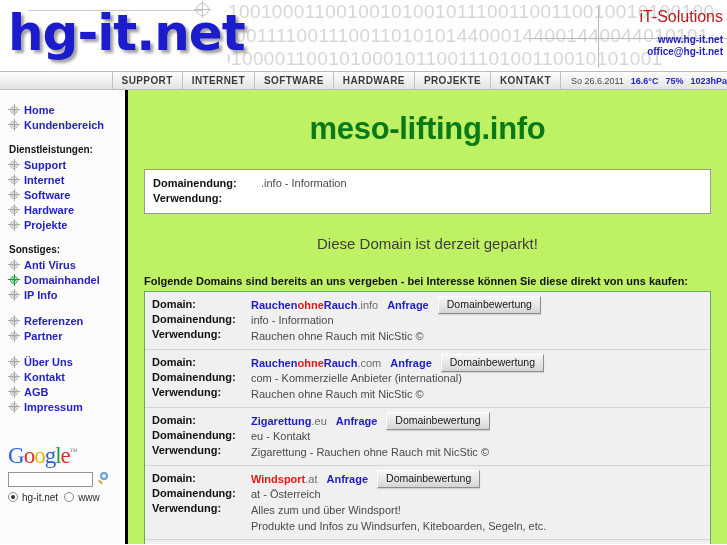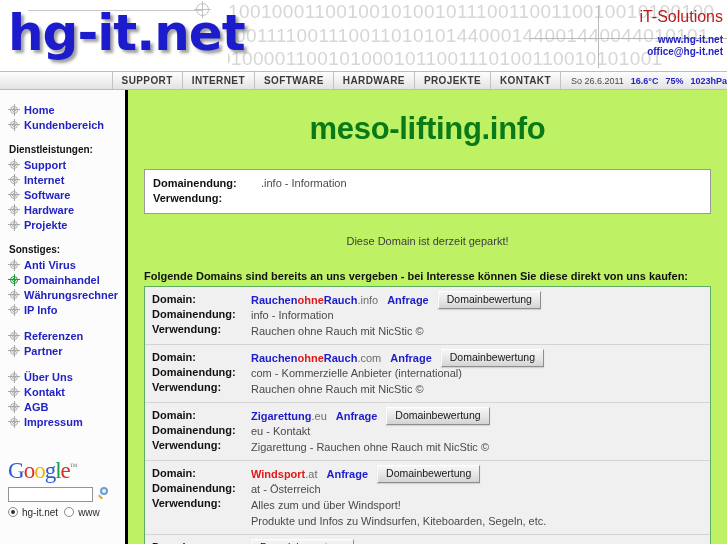--- a/index.html
+++ b/index.html
@@ -233,21 +233,21 @@
     margin-top: 22px;
     border: 1px solid #9a9a9a;
     padding: 6px 8px 7px 8px;
     background: #fff;
   }
   .info-row { display: flex; font-size: 11px; line-height: 15px; }
   .info-row .k { font-weight: bold; color: #111; width: 108px; flex: 0 0 108px; }
   .info-row .v { color: #4a4a4a; }
   .parked {
     text-align: center;
-    font-size: 11px;
+    font-size: 15px;
     color: #3d3d3d;
     margin-top: 21px;
   }
   .sell-head {
     font-size: 11px;
     font-weight: bold;
     color: #111;
     margin-top: 23px;
     margin-bottom: 4px;
   }
@@ -424,29 +424,20 @@
           </span>
         <span class="lbl">Domainhandel</span>
       </div>
       <div class="side-link">
         <span class="tgt">
             <span class="ring"></span>
             <span class="ring2"></span>
             <span class="hl"></span>
             <span class="vl"></span>
           </span>
-        <span class="lbl">Währungsrechner</span>
-      </div>
-      <div class="side-link">
-        <span class="tgt">
-            <span class="ring"></span>
-            <span class="ring2"></span>
-            <span class="hl"></span>
-            <span class="vl"></span>
-          </span>
         <span class="lbl">IP Info</span>
       </div>
 
       <div class="gap"></div>
       <div class="side-link">
         <span class="tgt">
             <span class="ring"></span>
             <span class="ring2"></span>
             <span class="hl"></span>
             <span class="vl"></span>

